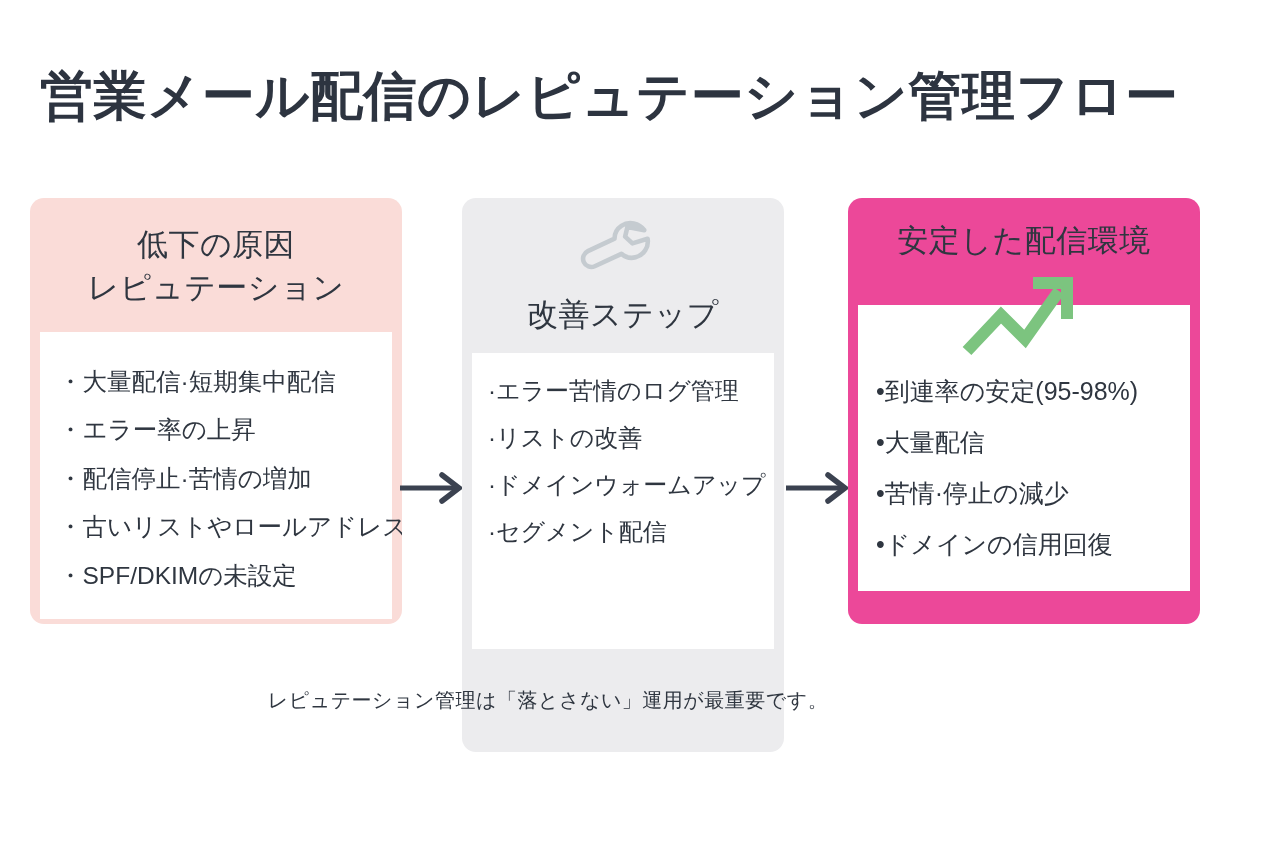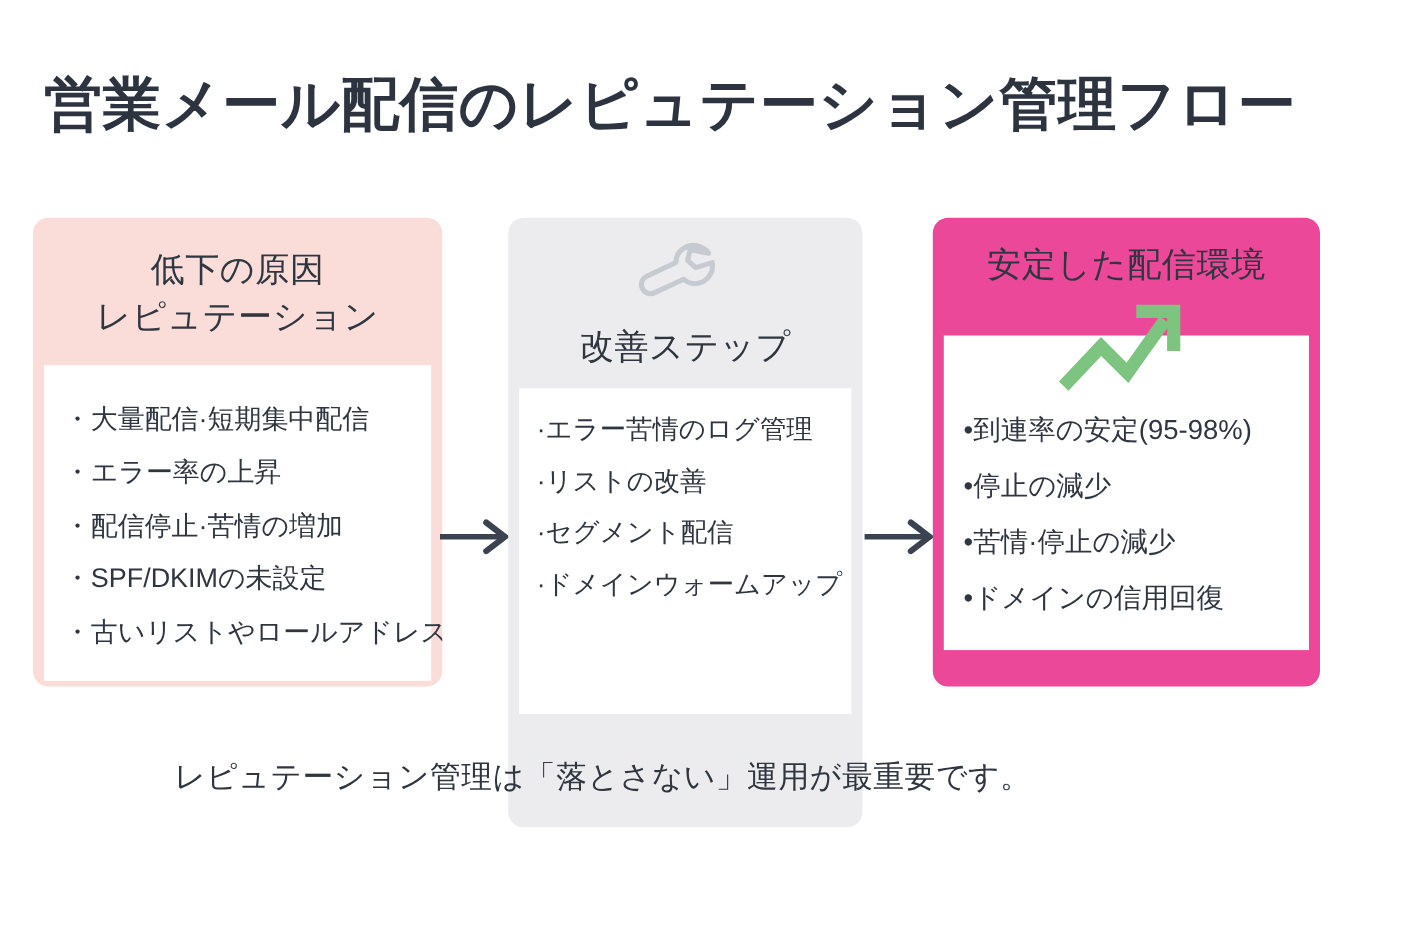--- a/index.html
+++ b/index.html
@@ -160,21 +160,21 @@
   #arrow-1 { left: 398px; }
   #arrow-2 { left: 784px; }
 
   
   .caption {
     position: absolute;
     left: 0;
     top: 687px;
     width: 1096px;
     text-align: center;
-    font-size: 28px;
+    font-size: 20px;
     color: #2f3640;
     letter-spacing: 0.5px;
   }
 </style>
 </head>
 <body>
 
 <div class="page-title">営業メール配信のレピュテーション管理フロー</div>
 
 <div class="flow-row">
@@ -182,22 +182,22 @@
   <div class="card" id="card-causes">
     <div class="card-heading">
       <div>低下の原因</div>
       <div>レピュテーション</div>
     </div>
     <div class="card-body">
       <ul class="card-list">
         <li>・大量配信·短期集中配信</li>
         <li>・エラー率の上昇</li>
         <li>・配信停止·苦情の増加</li>
+        <li>・古いリストやロールアドレス</li>
         <li>・SPF/DKIMの未設定</li>
-        <li>・古いリストやロールアドレス</li>
       </ul>
     </div>
   </div>
 
   <div class="flow-arrow" id="arrow-1">
     <svg width="72" height="40" viewBox="0 0 72 40" fill="none" aria-hidden="true">
       <path d="M2 20 H58" stroke="#3b4250" stroke-width="5" stroke-linecap="butt"></path>
       <path d="M44 7 L61 20 L44 33" stroke="#3b4250" stroke-width="5.5" fill="none" stroke-linecap="round" stroke-linejoin="miter"></path>
     </svg>
   </div>
@@ -210,22 +210,22 @@
         </g>
       </svg>
     </div>
     <div class="card-heading">
       <div>改善ステップ</div>
     </div>
     <div class="card-body">
       <ul class="card-list">
         <li>·エラー苦情のログ管理</li>
         <li>·リストの改善</li>
+        <li>·ドメインウォームアップ</li>
         <li>·セグメント配信</li>
-        <li>·ドメインウォームアップ</li>
       </ul>
     </div>
   </div>
 
   <div class="flow-arrow" id="arrow-2">
     <svg width="72" height="40" viewBox="0 0 72 40" fill="none" aria-hidden="true">
       <path d="M2 20 H58" stroke="#3b4250" stroke-width="5" stroke-linecap="butt"></path>
       <path d="M44 7 L61 20 L44 33" stroke="#3b4250" stroke-width="5.5" fill="none" stroke-linecap="round" stroke-linejoin="miter"></path>
     </svg>
   </div>
@@ -236,21 +236,21 @@
     </div>
     <div class="trend-wrap">
       <svg class="card-icon" width="126" height="92" viewBox="0 0 126 92" fill="none" aria-hidden="true">
         <path d="M6 80 L40 44 L64 68 L98 20" stroke="#7cc47f" stroke-width="12" fill="none" stroke-linejoin="miter" stroke-linecap="butt"></path>
         <path d="M72 12 L106 12 L106 48" stroke="#7cc47f" stroke-width="12" fill="none" stroke-linejoin="miter" stroke-linecap="butt"></path>
       </svg>
     </div>
     <div class="card-body">
       <ul class="card-list">
         <li>•到連率の安定(95-98%)</li>
-        <li>•停止の減少</li>
+        <li>•大量配信</li>
         <li>•苦情·停止の減少</li>
         <li>•ドメインの信用回復</li>
       </ul>
     </div>
   </div>
 
 </div>
 
 <div class="caption">レピュテーション管理は「落とさない」運用が最重要です。</div>
 

